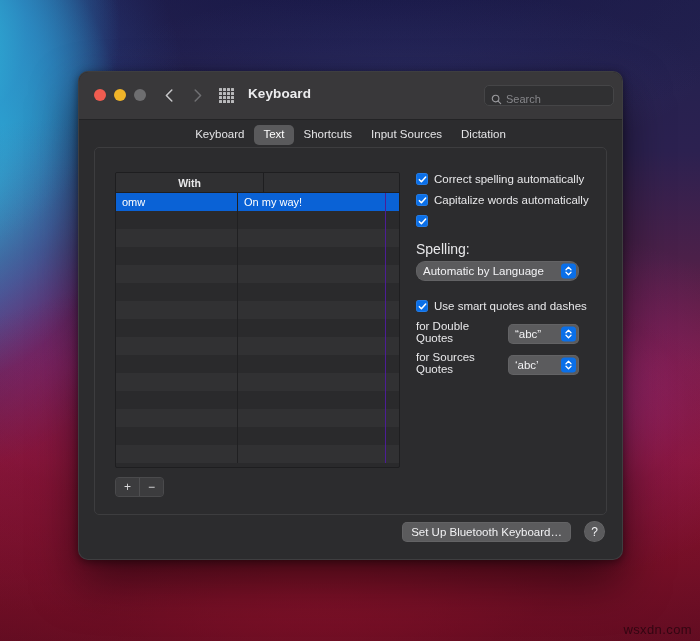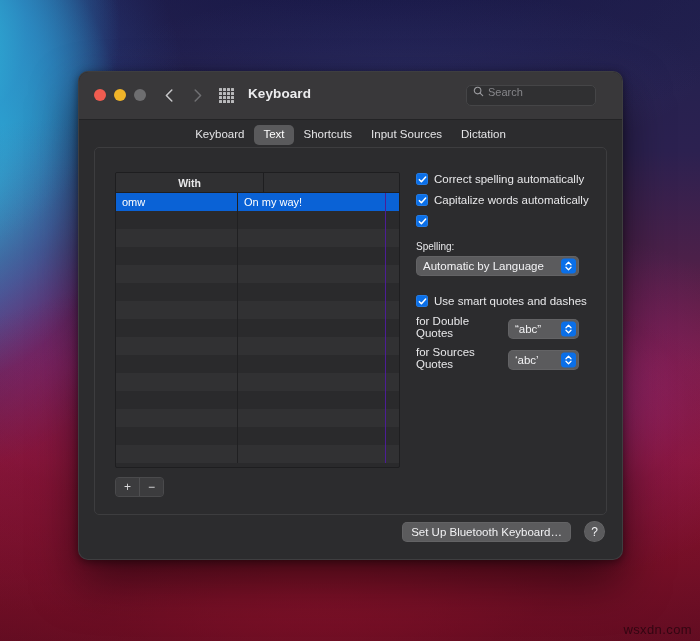--- a/index.html
+++ b/index.html
@@ -150,29 +150,29 @@
     left: 169px;
     top: 14px;
     font-size: 13.5px;
     font-weight: bold;
     color: #ececee;
     letter-spacing: 0.1px;
   }
 
   #searchbox {
     position: absolute;
-    right: 26px;
+    right: 8px;
     top: 13px;
     width: 130px;
     height: 21px;
     border-radius: 5px;
     background: #303032;
     border: 1px solid #454547;
     display: flex;
-    align-items: flex-start;
+    align-items: flex-end;
     padding: 0 6px;
     box-sizing: border-box;
   }
   #searchbox .mag { flex: 0 0 auto; margin-right: 4px; display:block; }
   #search-input {
     border: 0;
     outline: 0;
     background: transparent;
     color: #d8d8da;
     font-size: 11px;
@@ -342,21 +342,21 @@
     justify-content: center;
     box-shadow: inset 0 0 0 0.5px rgba(255,255,255,0.18);
   }
   .opt-label {
     font-size: 11.5px;
     color: #e8e8ea;
     line-height: 14px;
   }
 
   .field-label {
-    font-size: 10px;
+    font-size: 14px;
     color: #e8e8ea;
     margin-bottom: 4px;
   }
 
   .popup {
     height: 20px;
     border-radius: 5px;
     background: #5b5b5d;
     display: flex;
     align-items: center;
@@ -379,21 +379,21 @@
     width: 15px;
     height: 15px;
     border-radius: 3.5px;
     background: #0a6fe8;
     display: flex;
     align-items: center;
     justify-content: center;
   }
 
   #spelling-block { margin-top: 14px; }
-  #spelling-popup { width: 163px; }
+  #spelling-popup { width: 163px; border-radius: 9px; }
 
   #smartquotes-block { margin-top: 18px; }
   .quote-row {
     display: flex;
     align-items: flex-end;
     margin-top: 7px;
   }
   .quote-row .qlabel {
     font-size: 11.5px;
     color: #e8e8ea;

